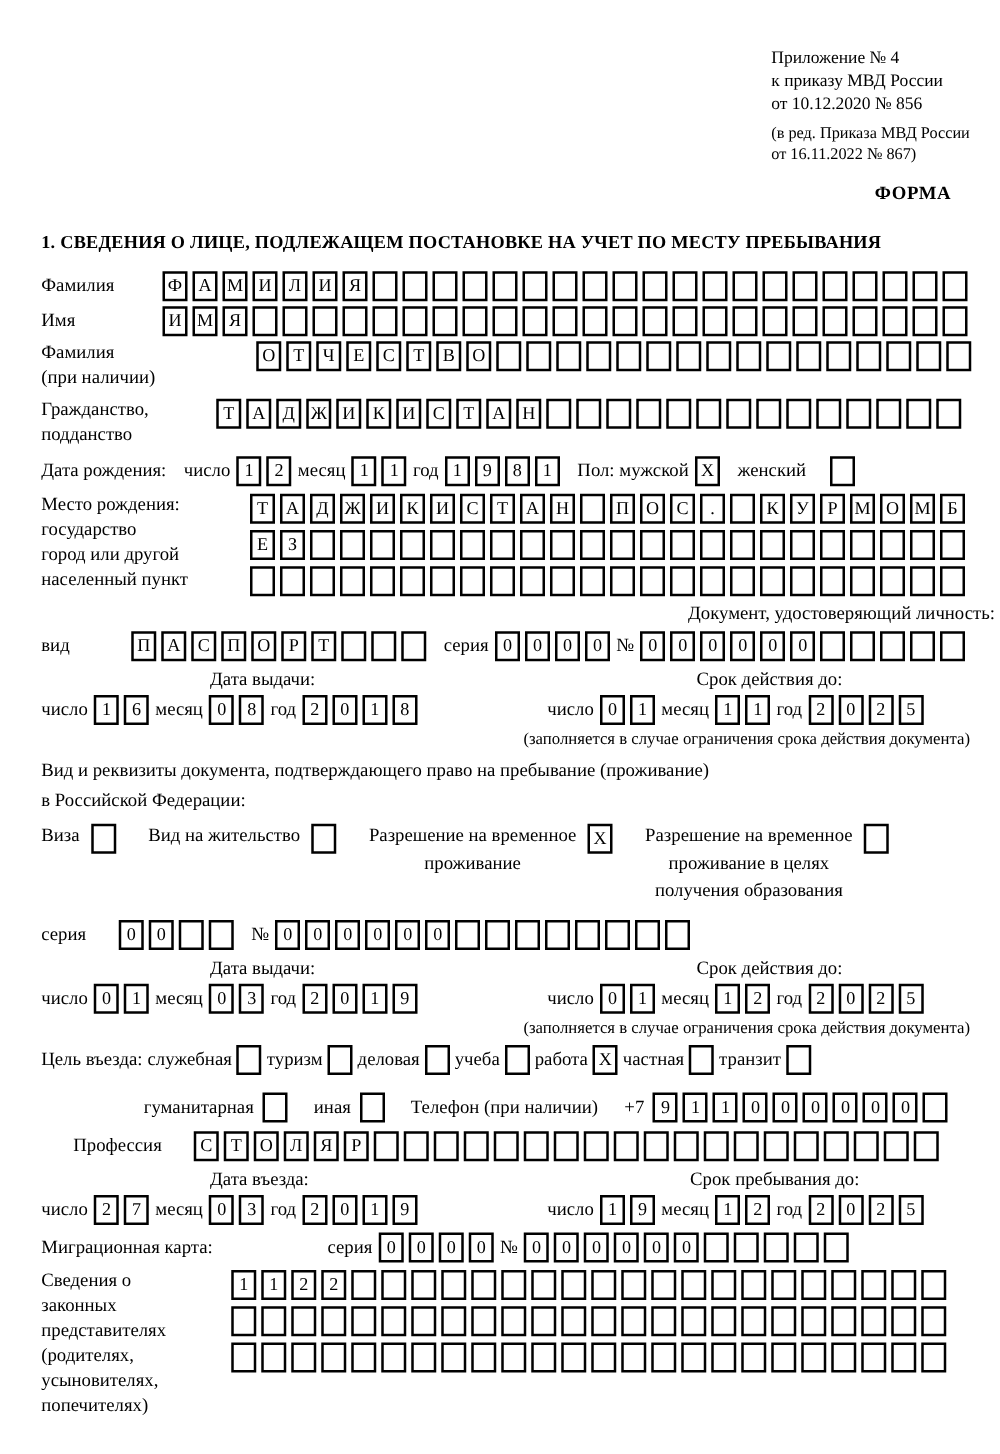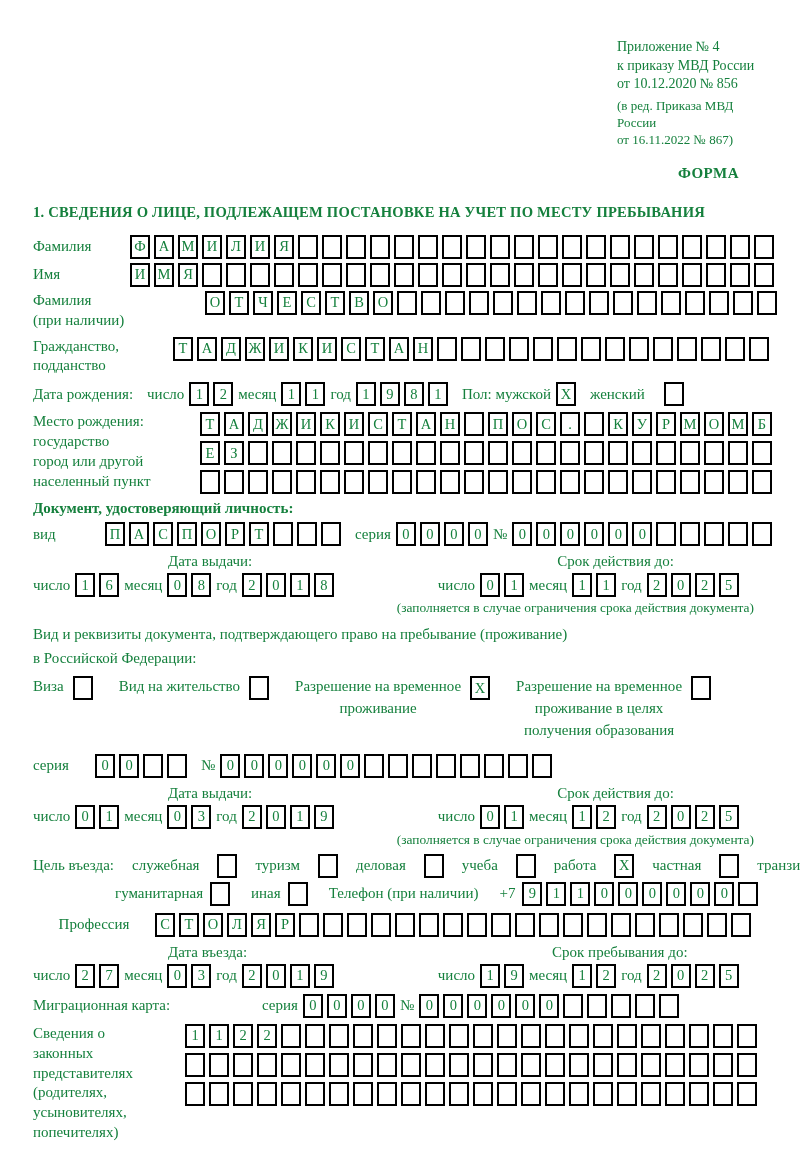--- a/index.html
+++ b/index.html
@@ -1,18 +1,18 @@
 <!DOCTYPE html>
 <html><head>
 <meta charset="utf-8">
 <style>
   html,body{margin:0;padding:0;background:#fff;}
   .page{position:relative;width:800px;height:1163px;box-sizing:border-box;
-        padding:38px 26px 0 33px;font-family:"Liberation Serif","DejaVu Serif",serif;
-        font-size:15px;color:#15803d;overflow:hidden;}
+        padding:38px 4px 0 33px;font-family:"Liberation Serif","DejaVu Serif",serif;
+        font-size:15px;color:#000000;overflow:hidden;}
   .annex{margin-left:584px;font-size:14px;line-height:1.32;white-space:pre-line;}
   .amend{font-size:13px;margin-top:3px;}
   .forma{font-weight:bold;text-align:right;margin:16px 35px 0 0;font-size:15px;letter-spacing:.5px;}
   .title{font-weight:bold;text-align:center;font-size:15.5px;line-height:1.55;margin-top:14px;}
   .title .pre{white-space:pre-line;}
   .title-underline{display:inline-block;width:85px;border-bottom:2.5px solid #3a3a3a;margin-left:10px;}
   .sec{font-weight:bold;font-size:14.6px;margin:22px 0 14px;letter-spacing:.2px;}
   .frow{display:flex;align-items:center;margin-bottom:4px;}
   .frow.top{align-items:flex-start;margin-bottom:6px;}
   .lbl{flex:none;}
@@ -37,21 +37,21 @@
   .dph-r{margin-left:305px;}
   .dp-row{display:flex;align-items:center;}
   .dpg{display:flex;align-items:center;gap:5px;}
   .dpg.r{margin-left:104px;}
   .dp-note{font-size:13.4px;text-align:right;margin:3px 20px 6px 0;}
   .intro{margin:4px 0 6px;line-height:1.6;}
   .opt-row{display:flex;gap:26px;margin:4px 0 12px;align-items:flex-start;}
   .opt{display:flex;align-items:flex-start;gap:9px;}
   .opt .olbl{line-height:1.45;}
   .opt .center{text-align:center;white-space:pre-line;}
-  .purpose{gap:18px;margin-bottom:4px;flex-wrap:nowrap;}
+  .purpose{gap:4px;margin-bottom:14px;flex-wrap:nowrap;}
   .purpose .plbl{flex:none;}
   .phone-row{margin-left:82px;gap:7px;margin-bottom:7px;}
   .mb6{margin-bottom:6px;}
 </style>
 </head>
 <body>
 
 <div class="page">
 
   <div class="annex pre">Приложение № 4
@@ -302,21 +302,21 @@
           <span class="cell"></span>
           <span class="cell"></span>
           <span class="cell"></span>
           <span class="cell"></span>
           <span class="cell"></span>
           <span class="cell"></span>
         </div>
     </div>
   </div>
 
-  <div style="text-align:left;font-weight:bold;margin:2px 0 5px;">Документ, удостоверяющий личность:</div>
+  <div style="text-align:right;font-weight:normal;margin:2px 0 5px;">Документ, удостоверяющий личность:</div>
 
   <div class="frow">
     <span class="lbl w-vid">вид</span>
     <div class="cells">
         <span class="cell">П</span>
         <span class="cell">А</span>
         <span class="cell">С</span>
         <span class="cell">П</span>
         <span class="cell">О</span>
         <span class="cell">Р</span>

